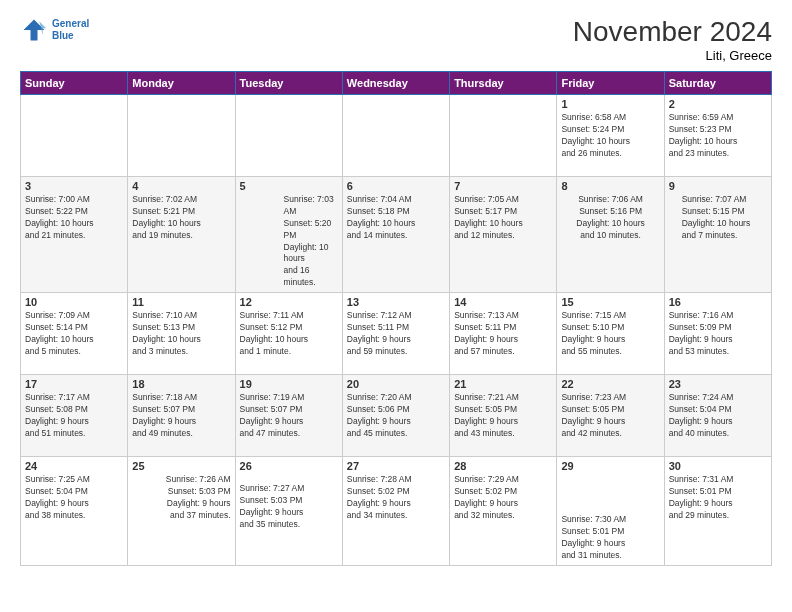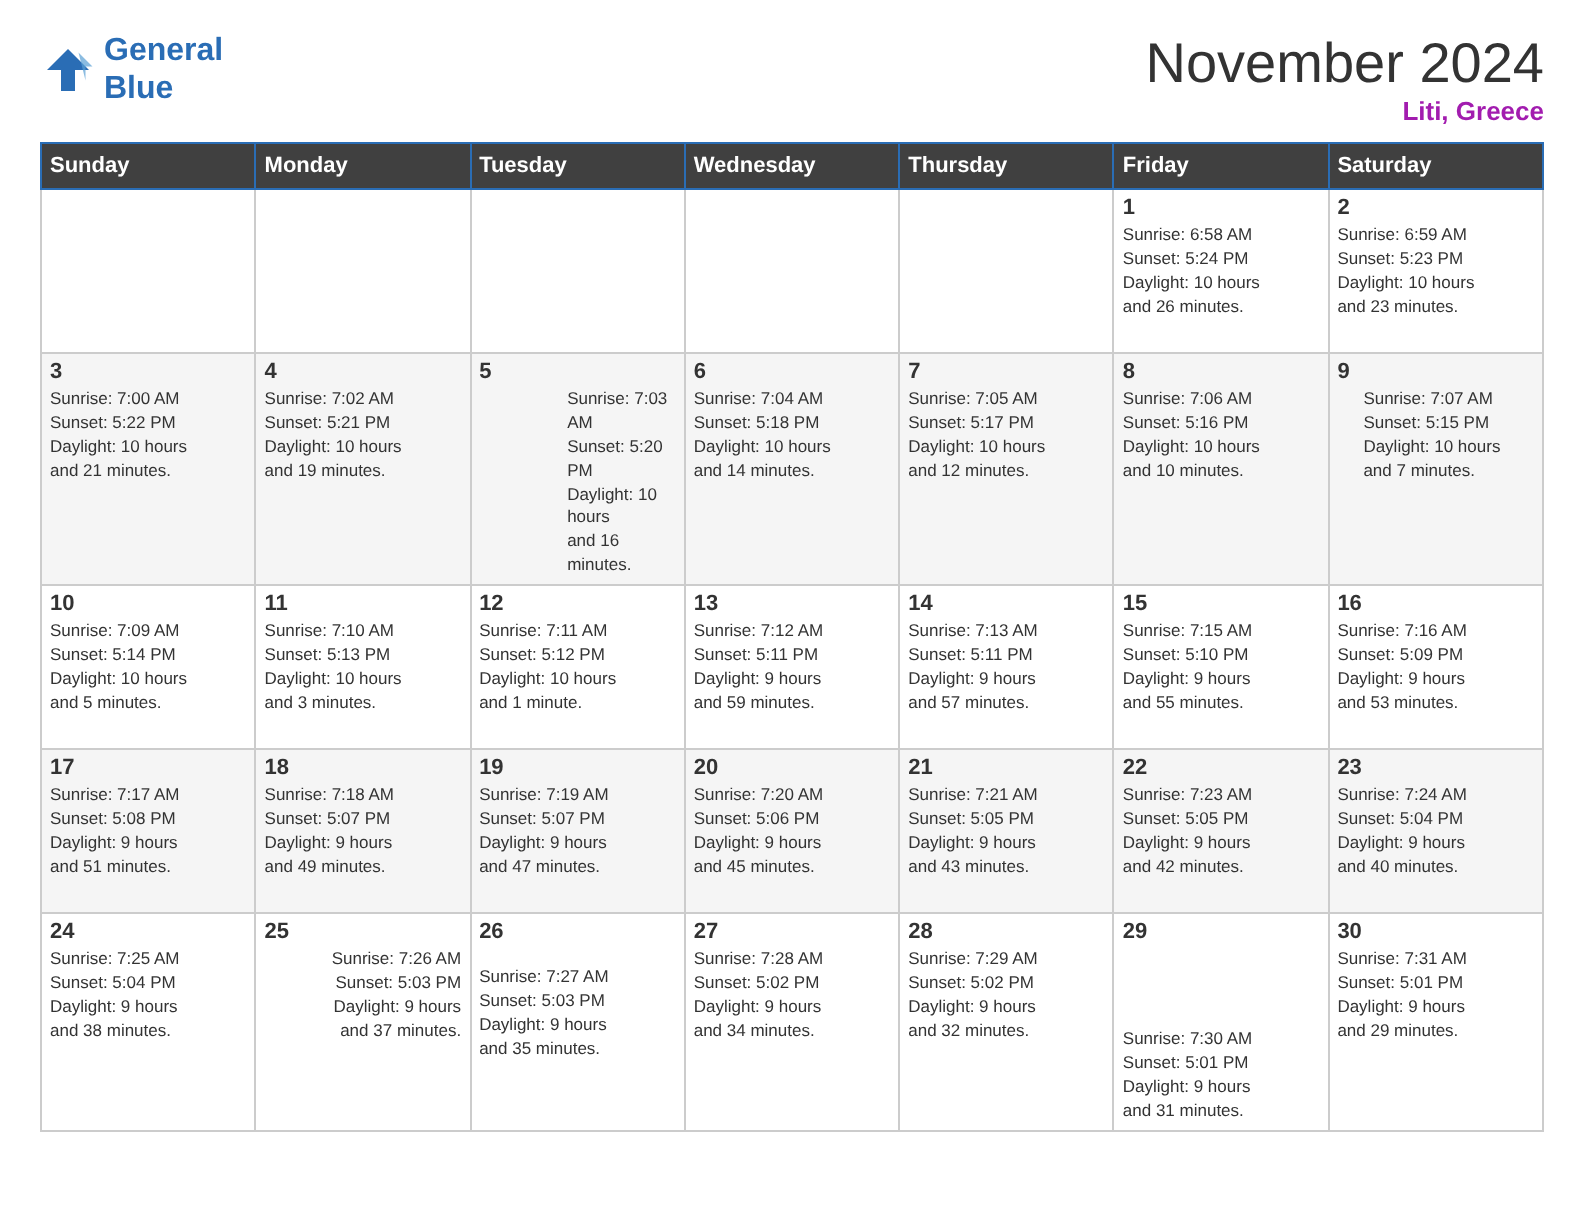--- a/index.html
+++ b/index.html
@@ -20,21 +20,21 @@
       justify-content: space-between;
       align-items: flex-start;
       margin-bottom: 8px;
     }
     .logo {
       display: flex;
       align-items: center;
       gap: 4px;
     }
     .logo-text {
-      font-size: 16px;
+      font-size: 10px;
       font-weight: bold;
       color: #333;
       line-height: 1.2;
     }
     .logo-text span {
       color: #2a6db5;
     }
     .logo-icon {
       width: 28px;
       height: 28px;
@@ -42,30 +42,29 @@
     .title-block {
       text-align: right;
     }
     .month-title {
       font-size: 28px;
       font-weight: normal;
       color: #333;
     }
     .location {
       font-size: 13px;
-      color: #a21caf;
-      font-weight: bold;
+      color: #000000;
     }
     .calendar {
       width: 100%;
       border-collapse: collapse;
       table-layout: fixed;
     }
     .calendar th {
-      background-color: #404040;
+      background-color: #701a75;
       color: #fff;
       font-size: 11px;
       font-weight: bold;
       padding: 5px 4px;
       text-align: left;
       border: 1px solid #2a6db5;
     }
     .calendar td {
       border: 1px solid #ccc;
       vertical-align: top;
@@ -180,21 +179,21 @@
           </td>
           <td>
             <span class="day-num">7</span>
             <div class="day-info" style="white-space: pre-line;">Sunrise: 7:05 AM
 Sunset: 5:17 PM
 Daylight: 10 hours
 and 12 minutes.</div>
           </td>
           <td>
             <span class="day-num">8</span>
-            <div class="day-info" style="white-space: pre-line;">Sunrise: 7:06 AM
+            <div class="day-info" style="white-space: pre-line; text-align: center;">Sunrise: 7:06 AM
 Sunset: 5:16 PM
 Daylight: 10 hours
 and 10 minutes.</div>
           </td>
           <td>
             <span class="day-num">9</span>
             <div class="day-info" style="white-space: pre-line; margin-left: 13px;">Sunrise: 7:07 AM
 Sunset: 5:15 PM
 Daylight: 10 hours
 and 7 minutes.</div>

